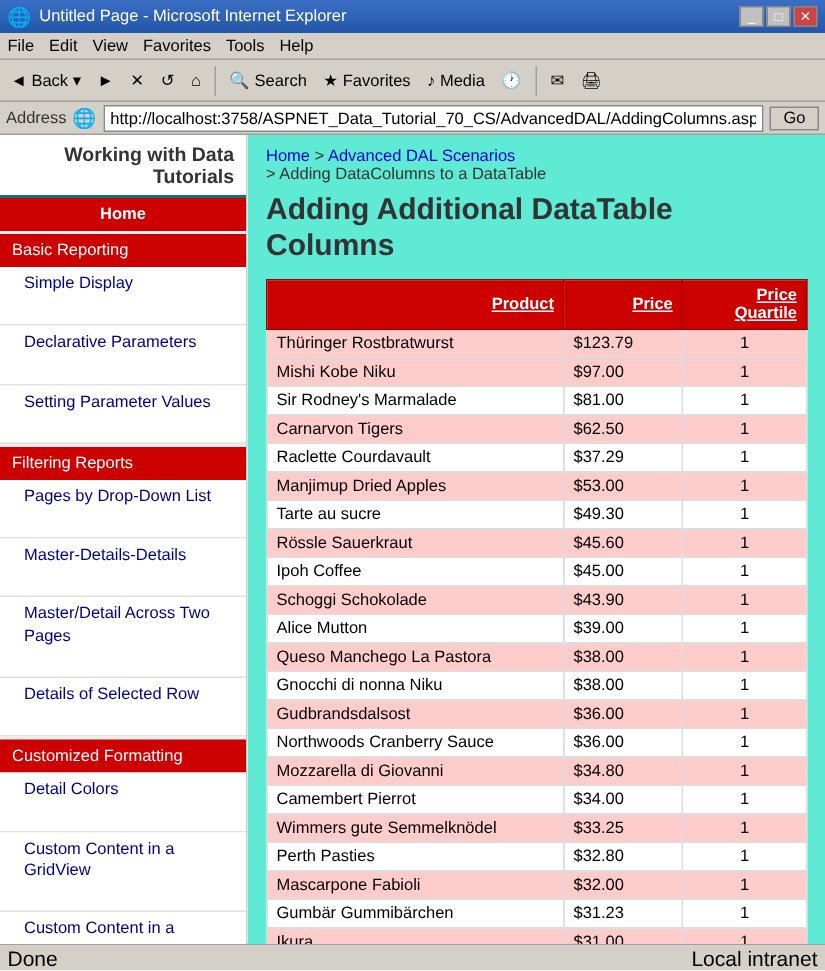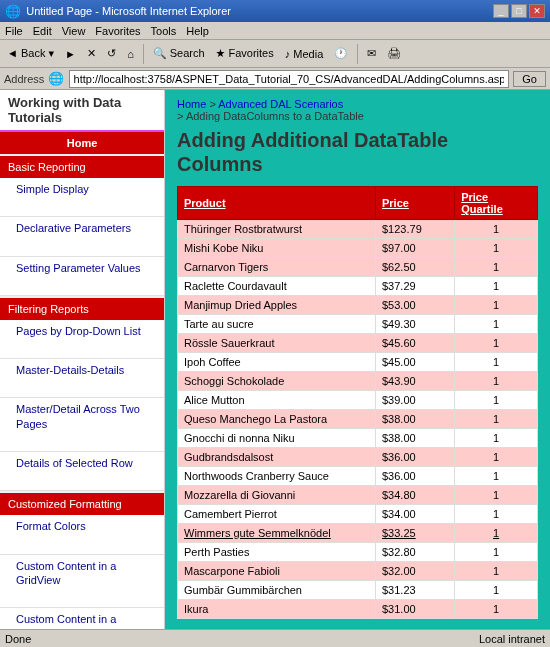--- a/index.html
+++ b/index.html
@@ -93,21 +93,21 @@
       display: flex;
       height: calc(647px - 22px - 18px - 28px - 22px - 18px);
       overflow: hidden;
     }
 
     
     .status-bar {
       background: #d4d0c8;
       border-top: 1px solid #a0a0a0;
       padding: 1px 5px;
-      font-size: 11px;
+      font-size: 14px;
       height: 18px;
       display: flex;
       align-items: center;
       justify-content: space-between;
     }
 
     
     .sidebar {
       width: 165px;
       min-width: 165px;
@@ -139,21 +139,21 @@
       padding: 5px 8px;
       cursor: pointer;
       text-align: center;
     }
 
     
     .content-area {
       flex: 1;
       padding: 8px 12px;
       overflow-y: auto;
-      background: #14b8a6;
+      background: #5eead4;
     }
 
     .breadcrumb { font-size: 11px; margin-bottom: 6px; color: #333; }
     .breadcrumb a { color: #0000cc; text-decoration: none; }
 
     .page-title {
       font-size: 20px;
       font-weight: bold;
       color: #333;
       margin-bottom: 10px;
@@ -163,21 +163,21 @@
     
     .data-table {
       width: 100%;
       border-collapse: collapse;
       font-size: 11px;
     }
     .data-table th {
       background: #cc0000;
       color: white;
       padding: 4px 6px;
-      text-align: left;
+      text-align: right;
       border: 1px solid #aa0000;
       font-weight: bold;
       text-decoration: underline;
       cursor: pointer;
     }
     .data-table td {
       padding: 3px 6px;
       border: 1px solid #ddd;
       color: #000;
     }
@@ -239,21 +239,21 @@
 <div class="address-bar">
   <span class="address-label">Address</span>
   <span style="font-size:13px;">🌐</span>
   <input class="address-input" type="text" value="http://localhost:3758/ASPNET_Data_Tutorial_70_CS/AdvancedDAL/AddingColumns.aspx" style="">
   <button class="address-go">Go</button>
 </div>
 
 <div class="main-container">
 
   <div class="sidebar">
-    <div class="site-header" style="padding: 5px 8px; font-size: 13px; border-bottom: 2px solid #d946ef;">Working with Data Tutorials</div>
+    <div class="site-header" style="padding: 5px 8px; font-size: 13px; border-bottom: 2px solid #0f766e; text-align: right;">Working with Data Tutorials</div>
 
     <div class="sidebar-home">Home</div>
 
     <div class="sidebar-section-header">
       <span>Basic Reporting</span>
     </div>
     <div class="sidebar-item">
       <span>Simple Display</span>
     </div>
     <div class="sidebar-item">
@@ -274,21 +274,21 @@
       <span>Master/Detail Across Two Pages</span>
     </div>
     <div class="sidebar-item">
       <span>Details of Selected Row</span>
     </div>
 
     <div class="sidebar-section-header">
       <span>Customized Formatting</span>
     </div>
     <div class="sidebar-item">
-      <span>Format Colors</span>
+      <span>Detail Colors</span>
     </div>
     <div class="sidebar-item">
       <span>Custom Content in a GridView</span>
     </div>
     <div class="sidebar-item">
       <span>Custom Content in a DetailsView</span>
     </div>
     <div class="sidebar-item">
       <span>Custom Content in a FormView</span>
     </div>
@@ -327,20 +327,25 @@
       <tr style="background: rgb(255, 204, 204);">
       <td>Thüringer Rostbratwurst</td>
       <td>$123.79</td>
       <td class="col-quartile">1</td>
     </tr>
           <tr style="background: rgb(255, 204, 204);">
       <td>Mishi Kobe Niku</td>
       <td>$97.00</td>
       <td class="col-quartile">1</td>
     </tr>
+          <tr style="background: rgb(255, 255, 255);">
+      <td>Sir Rodney's Marmalade</td>
+      <td>$81.00</td>
+      <td class="col-quartile">1</td>
+    </tr>
           <tr style="background: rgb(255, 204, 204);">
       <td>Carnarvon Tigers</td>
       <td>$62.50</td>
       <td class="col-quartile">1</td>
     </tr>
           <tr style="background: rgb(255, 255, 255);">
       <td>Raclette Courdavault</td>
       <td>$37.29</td>
       <td class="col-quartile">1</td>
     </tr>
@@ -397,21 +402,21 @@
           <tr style="background: rgb(255, 204, 204);">
       <td>Mozzarella di Giovanni</td>
       <td>$34.80</td>
       <td class="col-quartile">1</td>
     </tr>
           <tr style="background: rgb(255, 255, 255);">
       <td>Camembert Pierrot</td>
       <td>$34.00</td>
       <td class="col-quartile">1</td>
     </tr>
-          <tr style="background: rgb(255, 204, 204); text-decoration: underline;">
+          <tr style="background: rgb(255, 204, 204);">
       <td>Wimmers gute Semmelknödel</td>
       <td>$33.25</td>
       <td class="col-quartile">1</td>
     </tr>
           <tr style="background: rgb(255, 255, 255);">
       <td>Perth Pasties</td>
       <td>$32.80</td>
       <td class="col-quartile">1</td>
     </tr>
           <tr style="background: rgb(255, 204, 204);">

